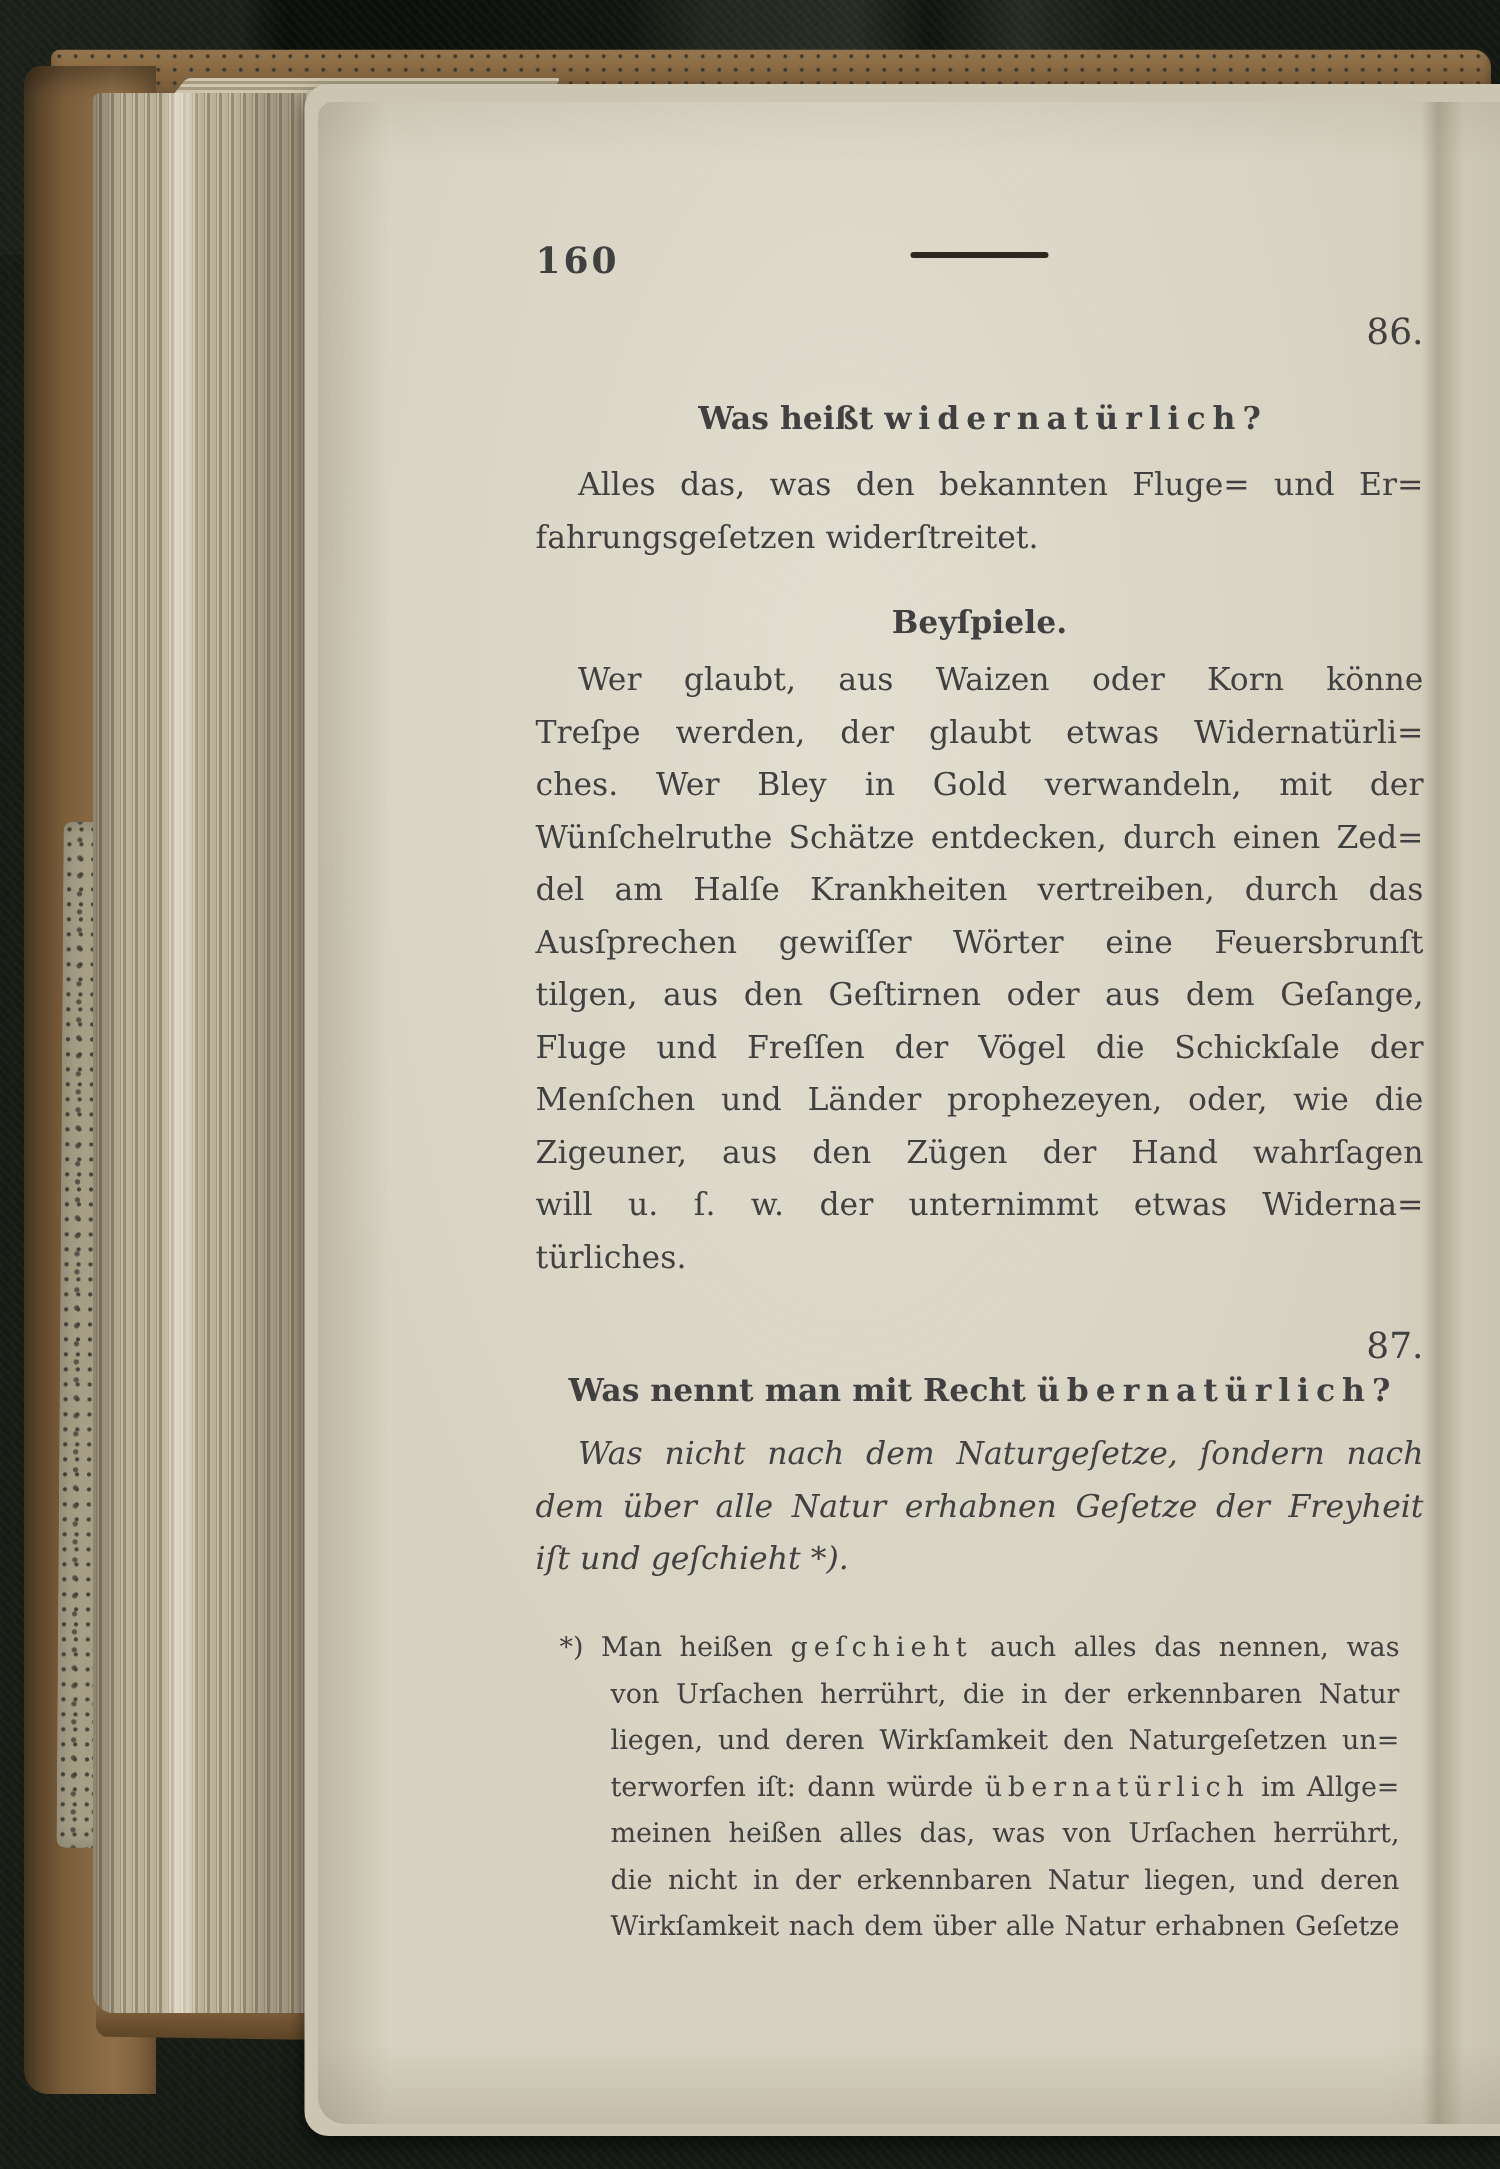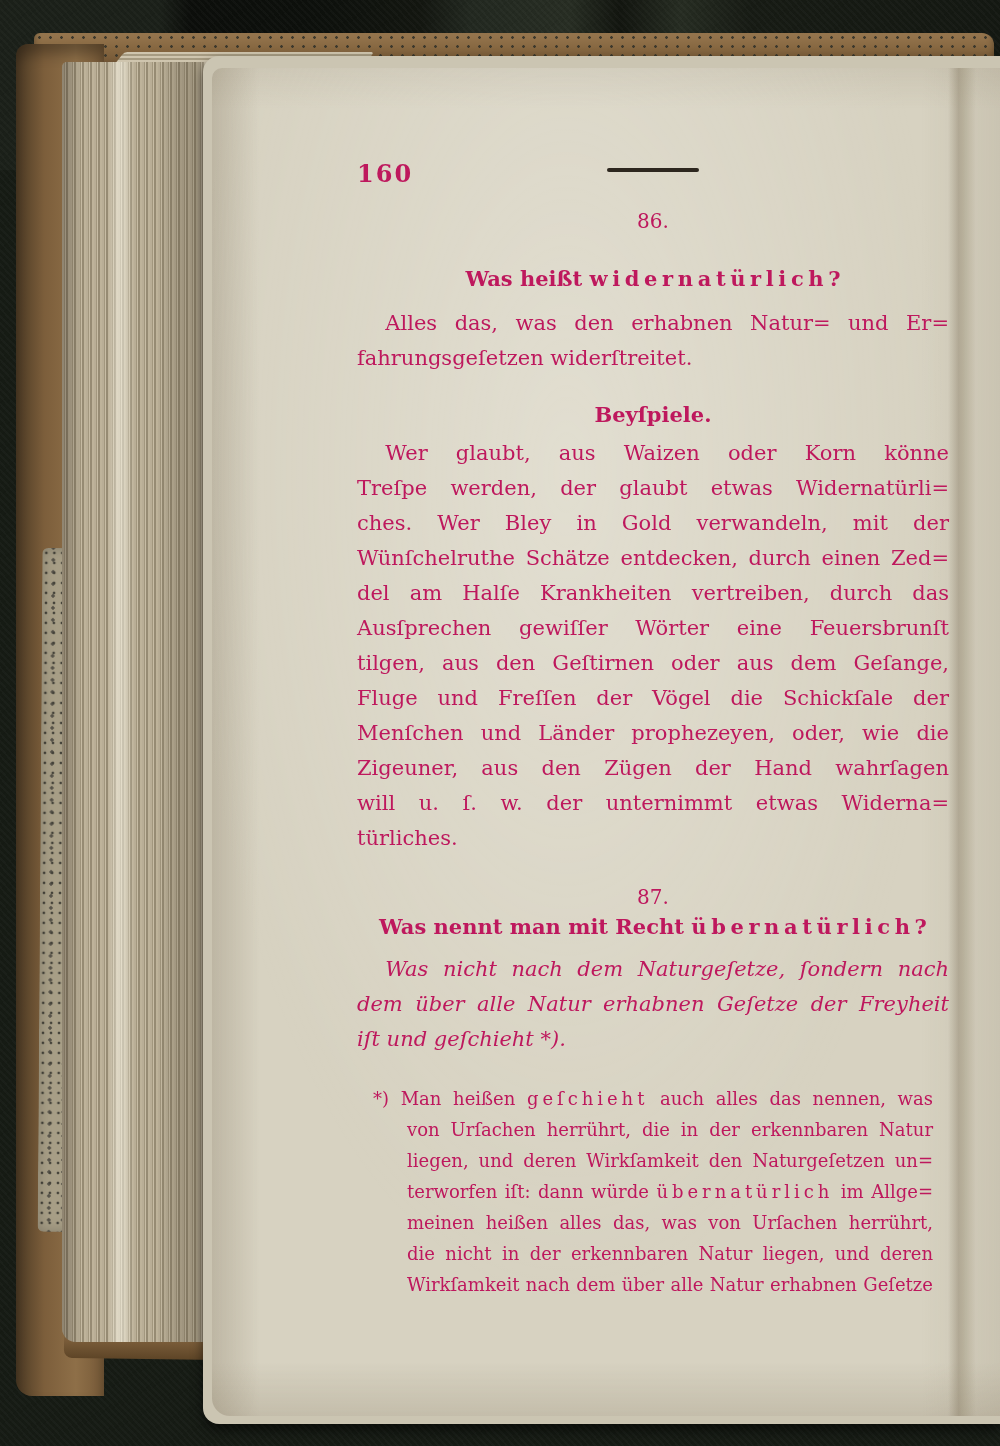--- a/index.html
+++ b/index.html
@@ -102,28 +102,28 @@
   }
   .gutter-shadow{
     position:absolute;right:24px;top:0;width:28px;height:100%;
     background:linear-gradient(90deg,transparent,
       rgba(125,112,88,0.38) 38%,rgba(148,138,112,0.40) 55%,transparent 100%);
   }
 
   
   .content{
     position:absolute;left:145px;top:0;width:592px;
-    color:#be185d;font-size:21px;line-height:35px;
+    color:#404040;font-size:21px;line-height:35px;
   }
   .pageheader{position:relative;margin-top:88px;height:30px;}
   .pagenum{position:absolute;left:0;top:0;font-weight:bold;font-size:24px;letter-spacing:2px;}
   .rule{position:absolute;left:50%;top:12px;transform:translateX(-50%);
     width:92px;height:4px;background:#2d271f;border-radius:2px;}
 
-  .secnum{text-align:center;font-size:20px;line-height:30px;margin-top:20px;}
+  .secnum{text-align:right;font-size:24px;line-height:30px;margin-top:20px;}
   .secnum.n87{margin-top:26px;}
   .qhead{text-align:center;font-weight:bold;font-size:21px;line-height:30px;margin-top:28px;}
   .qhead.q87{margin-top:0;}
   .subhead{text-align:center;font-weight:bold;font-size:21px;line-height:30px;margin-top:24px;}
   .sperr{letter-spacing:0.22em;}
 
   .para{margin-top:12px;}
   .para.examples{margin-top:6px;}
   .para.a87{margin-top:10px;font-style:italic;}
   .tline{text-align:justify;text-align-last:justify;}
@@ -164,21 +164,21 @@
         <span class="rule"></span>
       </div>
 
       <div class="secnum">86.</div>
 
       <div class="qhead">
         <span>Was heißt </span><span class="sperr">widernatürlich</span><span>?</span>
       </div>
 
       <div class="para a86">
-          <div class="tline">Alles das, was den erhabnen Natur= und Er=</div>
+          <div class="tline">Alles das, was den bekannten Fluge= und Er=</div>
           <div class="tline lastline">fahrungsgeſetzen widerſtreitet.</div>
         </div>
 
       <div class="subhead">Beyſpiele.</div>
 
       <div class="para examples">
           <div class="tline">Wer glaubt, aus Waizen oder Korn könne</div>
           <div class="tline">Treſpe werden, der glaubt etwas Widernatürli=</div>
           <div class="tline">ches. Wer Bley in Gold verwandeln, mit der</div>
           <div class="tline">Wünſchelruthe Schätze entdecken, durch einen Zed=</div>

